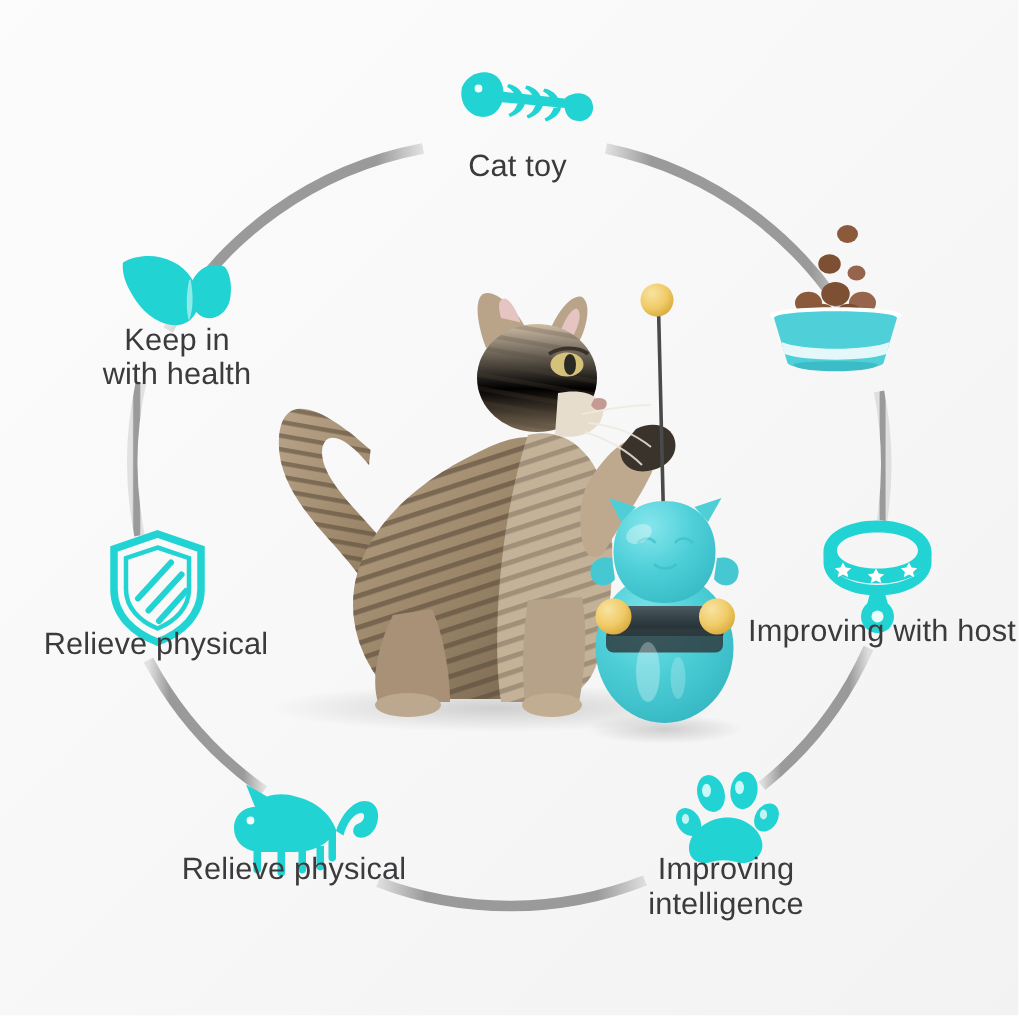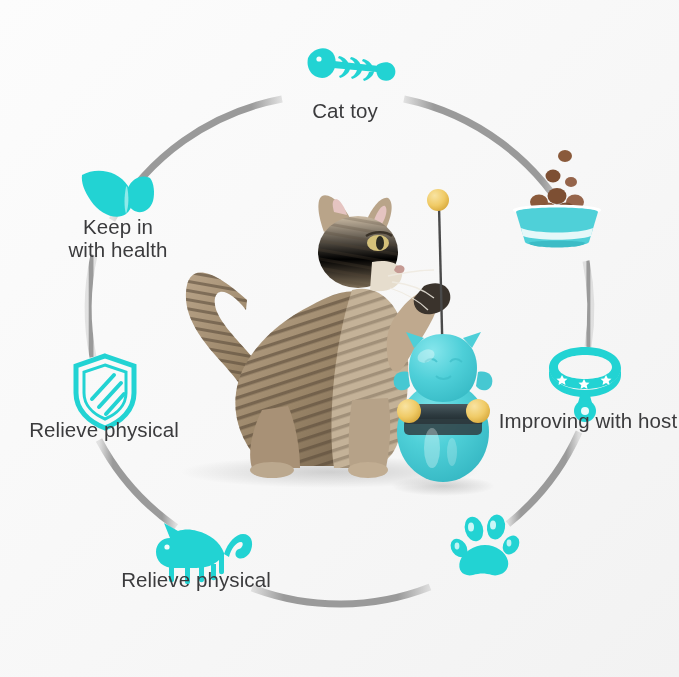--- a/index.html
+++ b/index.html
@@ -339,20 +339,24 @@
 
   <div class="node" style="left:345px; top:96px;">
     <span class="node-label">Cat toy</span>
   </div>
 
 
   <div class="node" style="left:588px; top:406px;">
     <span class="node-label">Improving with host</span>
   </div>
 
+  <div class="node" style="left:484px; top:565px;">
+    <span class="node-label">Improving
+intelligence</span>
+  </div>
 
   <div class="node" style="left:196px; top:565px;">
     <span class="node-label">Relieve physical</span>
   </div>
 
   <div class="node" style="left:104px; top:415px;">
     <span class="node-label">Relieve physical</span>
   </div>
 
   <div class="node" style="left:118px; top:212px;">

